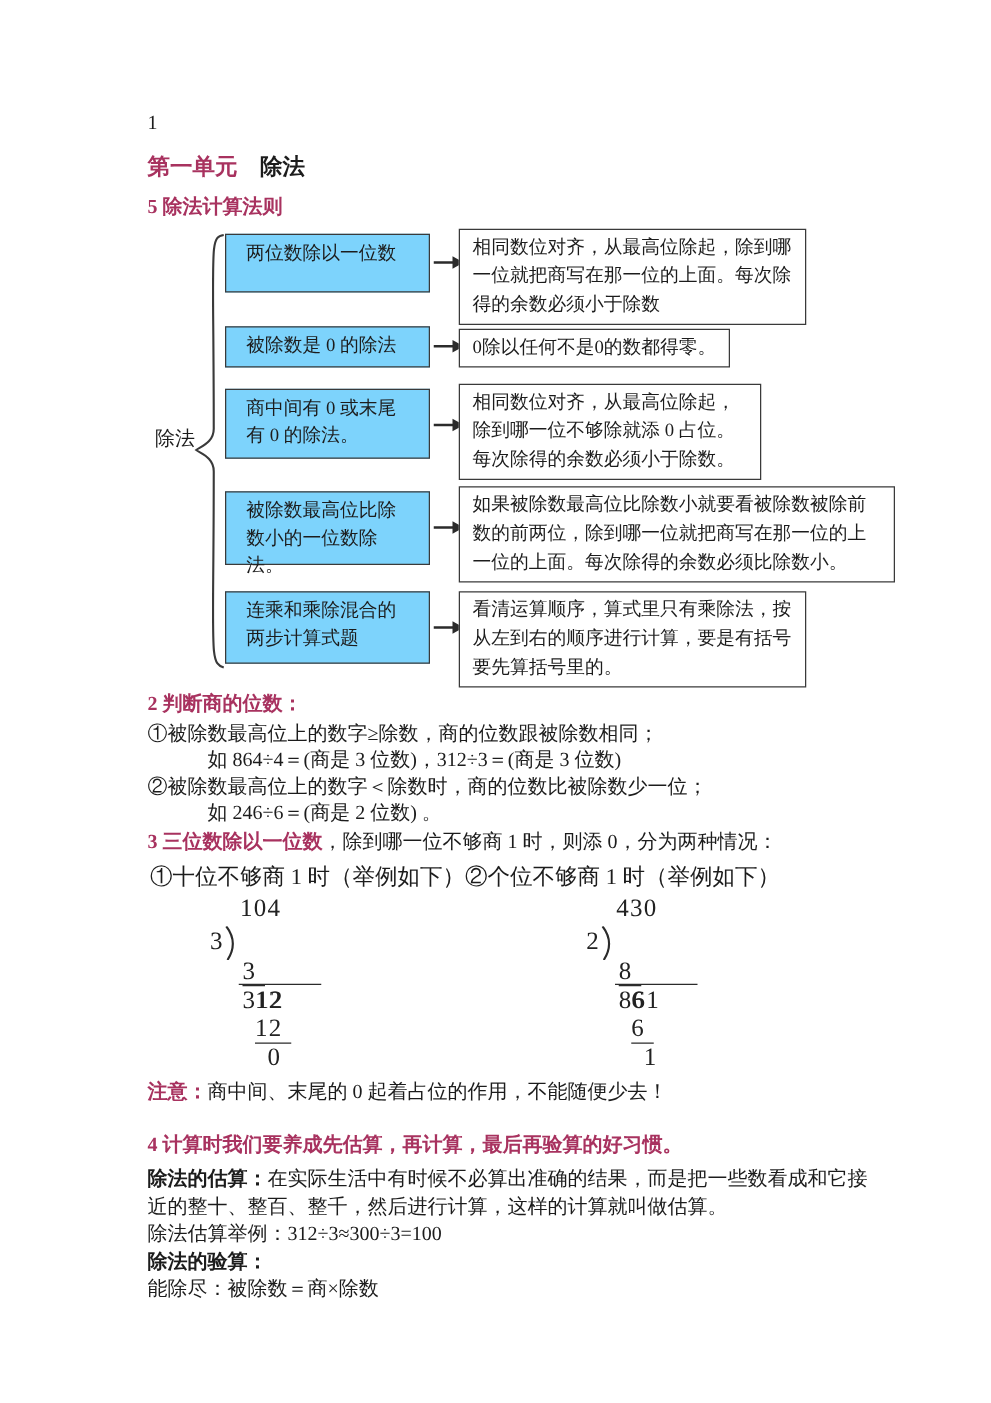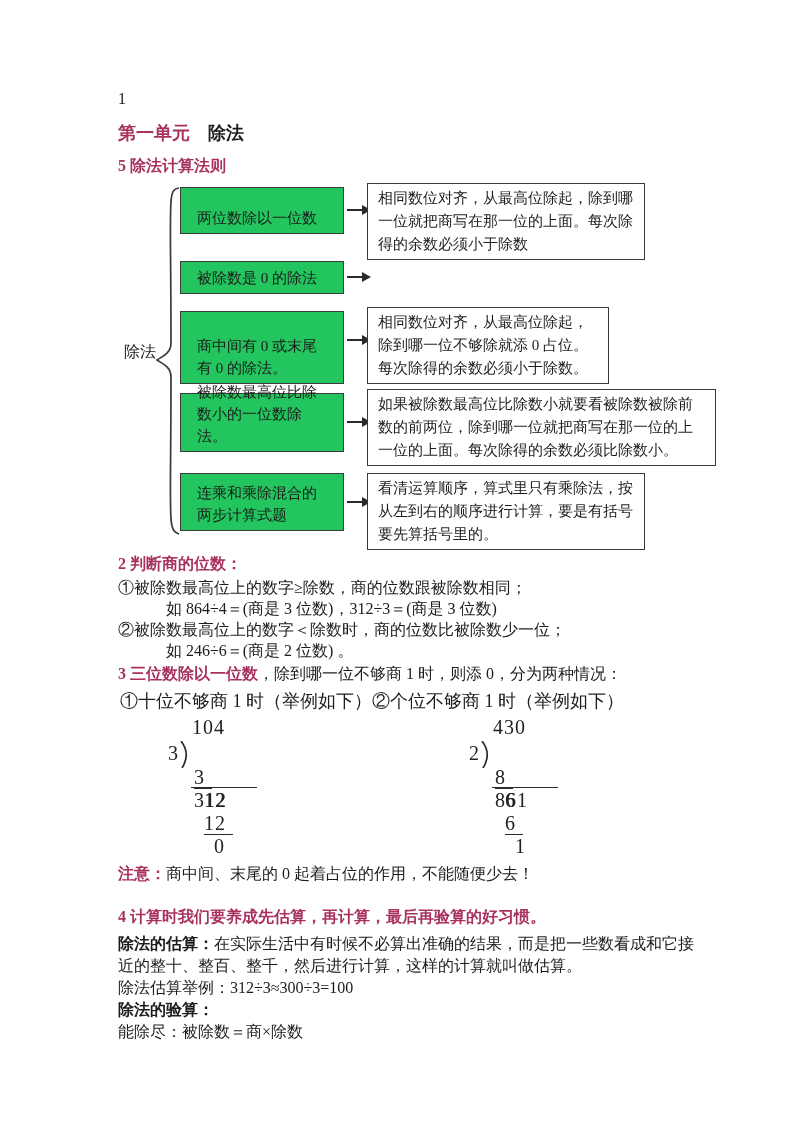--- a/index.html
+++ b/index.html
@@ -17,22 +17,22 @@
   #unit-title { margin:10px 0 10px 0; font-size:18px; line-height:24px; }
   #unit-title .gap { display:inline-block; width:18px; }
   .sec-heading { font-size:16px; font-weight:bold; margin:4px 0 6px 0; line-height:22px; }
 
   
   .diagram { position:relative; height:366px; margin:2px 0 4px 0; font-size:15px; }
   .dg-root { position:absolute; left:6px; top:158px; font-size:16px; }
   .dg-brace { position:absolute; left:36px; top:2px; }
   .dg-lbox {
     position:absolute; left:62px; width:164px; box-sizing:border-box;
-    border:1.6px solid #3a3a3a; background:#22c55e;
-    display:flex; align-items:flex-end; padding:4px 15px 4px 16px;
+    border:1.6px solid #3a3a3a; background:#7dd3fc;
+    display:flex; align-items:flex-start; padding:4px 15px 4px 16px;
     line-height:22px;
   }
   .dg-rbox {
     position:absolute; left:249px; box-sizing:border-box;
     border:1.6px solid #3a3a3a; background:#fff;
     padding:3px 10px; line-height:23px;
   }
   .dg-arrow { position:absolute; left:229px; width:17px; height:2px; background:#2b2b2b; }
   .dg-arrow::after {
     content:""; position:absolute; right:-7px; top:-4px;
@@ -80,37 +80,38 @@
   <svg class="dg-brace" width="28" height="352" viewBox="0 0 28 352">
     <path d="M25,3 C13,5 17,12 17,158 C17,169 7,172 3,175 C7,178 17,181 17,192 C17,338 13,345 25,349" fill="none" stroke="#3a3a3a" stroke-width="1.7"></path>
   </svg>
 
   <div class="dg-lbox" style="top:4px;   height:47px;">
       <span>两位数除以一位数</span>
     </div>
   <div class="dg-lbox" style="top:78px;  height:33px;">
       <span>被除数是 0 的除法</span>
     </div>
-  <div class="dg-lbox" style="top:128px; height:73px;">
+  <div class="dg-lbox" style="top:128px; height:56px;">
       <span>商中间有 0 或末尾有 0 的除法。</span>
     </div>
   <div class="dg-lbox" style="top:210px; height:59px;">
       <span>被除数最高位比除数小的一位数除法。</span>
     </div>
   <div class="dg-lbox" style="top:290px; height:58px;">
       <span>连乘和乘除混合的两步计算式题</span>
     </div>
 
   <div class="dg-arrow" style="top:26px;"></div>
   <div class="dg-arrow" style="top:93px;"></div>
   <div class="dg-arrow" style="top:156px;"></div>
   <div class="dg-arrow" style="top:238px;"></div>
   <div class="dg-arrow" style="top:318px;"></div>
 
   <div class="dg-rbox" style="top:0;     width:278px;"><span>相同数位对齐，从最高位除起，除到哪一位就把商写在那一位的上面。每次除得的余数必须小于除数</span></div>
+  <div class="dg-rbox" style="top:80px;  white-space:nowrap;"><span>0除以任何不是0的数都得零。</span></div>
   <div class="dg-rbox" style="top:124px; width:242px;"><span>相同数位对齐，从最高位除起，除到哪一位不够除就添 0 占位。每次除得的余数必须小于除数。</span></div>
   <div class="dg-rbox" style="top:206px; width:349px;"><span>如果被除数最高位比除数小就要看被除数被除前数的前两位，除到哪一位就把商写在那一位的上一位的上面。每次除得的余数必须比除数小。</span></div>
   <div class="dg-rbox" style="top:290px; width:278px;"><span>看清运算顺序，算式里只有乘除法，按从左到右的顺序进行计算，要是有括号要先算括号里的。</span></div>
 </div>
 
 <p class="sec-heading accent" style="margin-bottom:2px;">2  判断商的位数：</p>
 <p class="line">①被除数最高位上的数字≥除数，商的位数跟被除数相同；</p>
 <p class="line indent">如 864÷4＝(商是 3 位数)，312÷3＝(商是 3 位数)</p>
 <p class="line">②被除数最高位上的数字＜除数时，商的位数比被除数少一位；</p>
 <p class="line indent">如 246÷6＝(商是 2 位数) 。</p>

